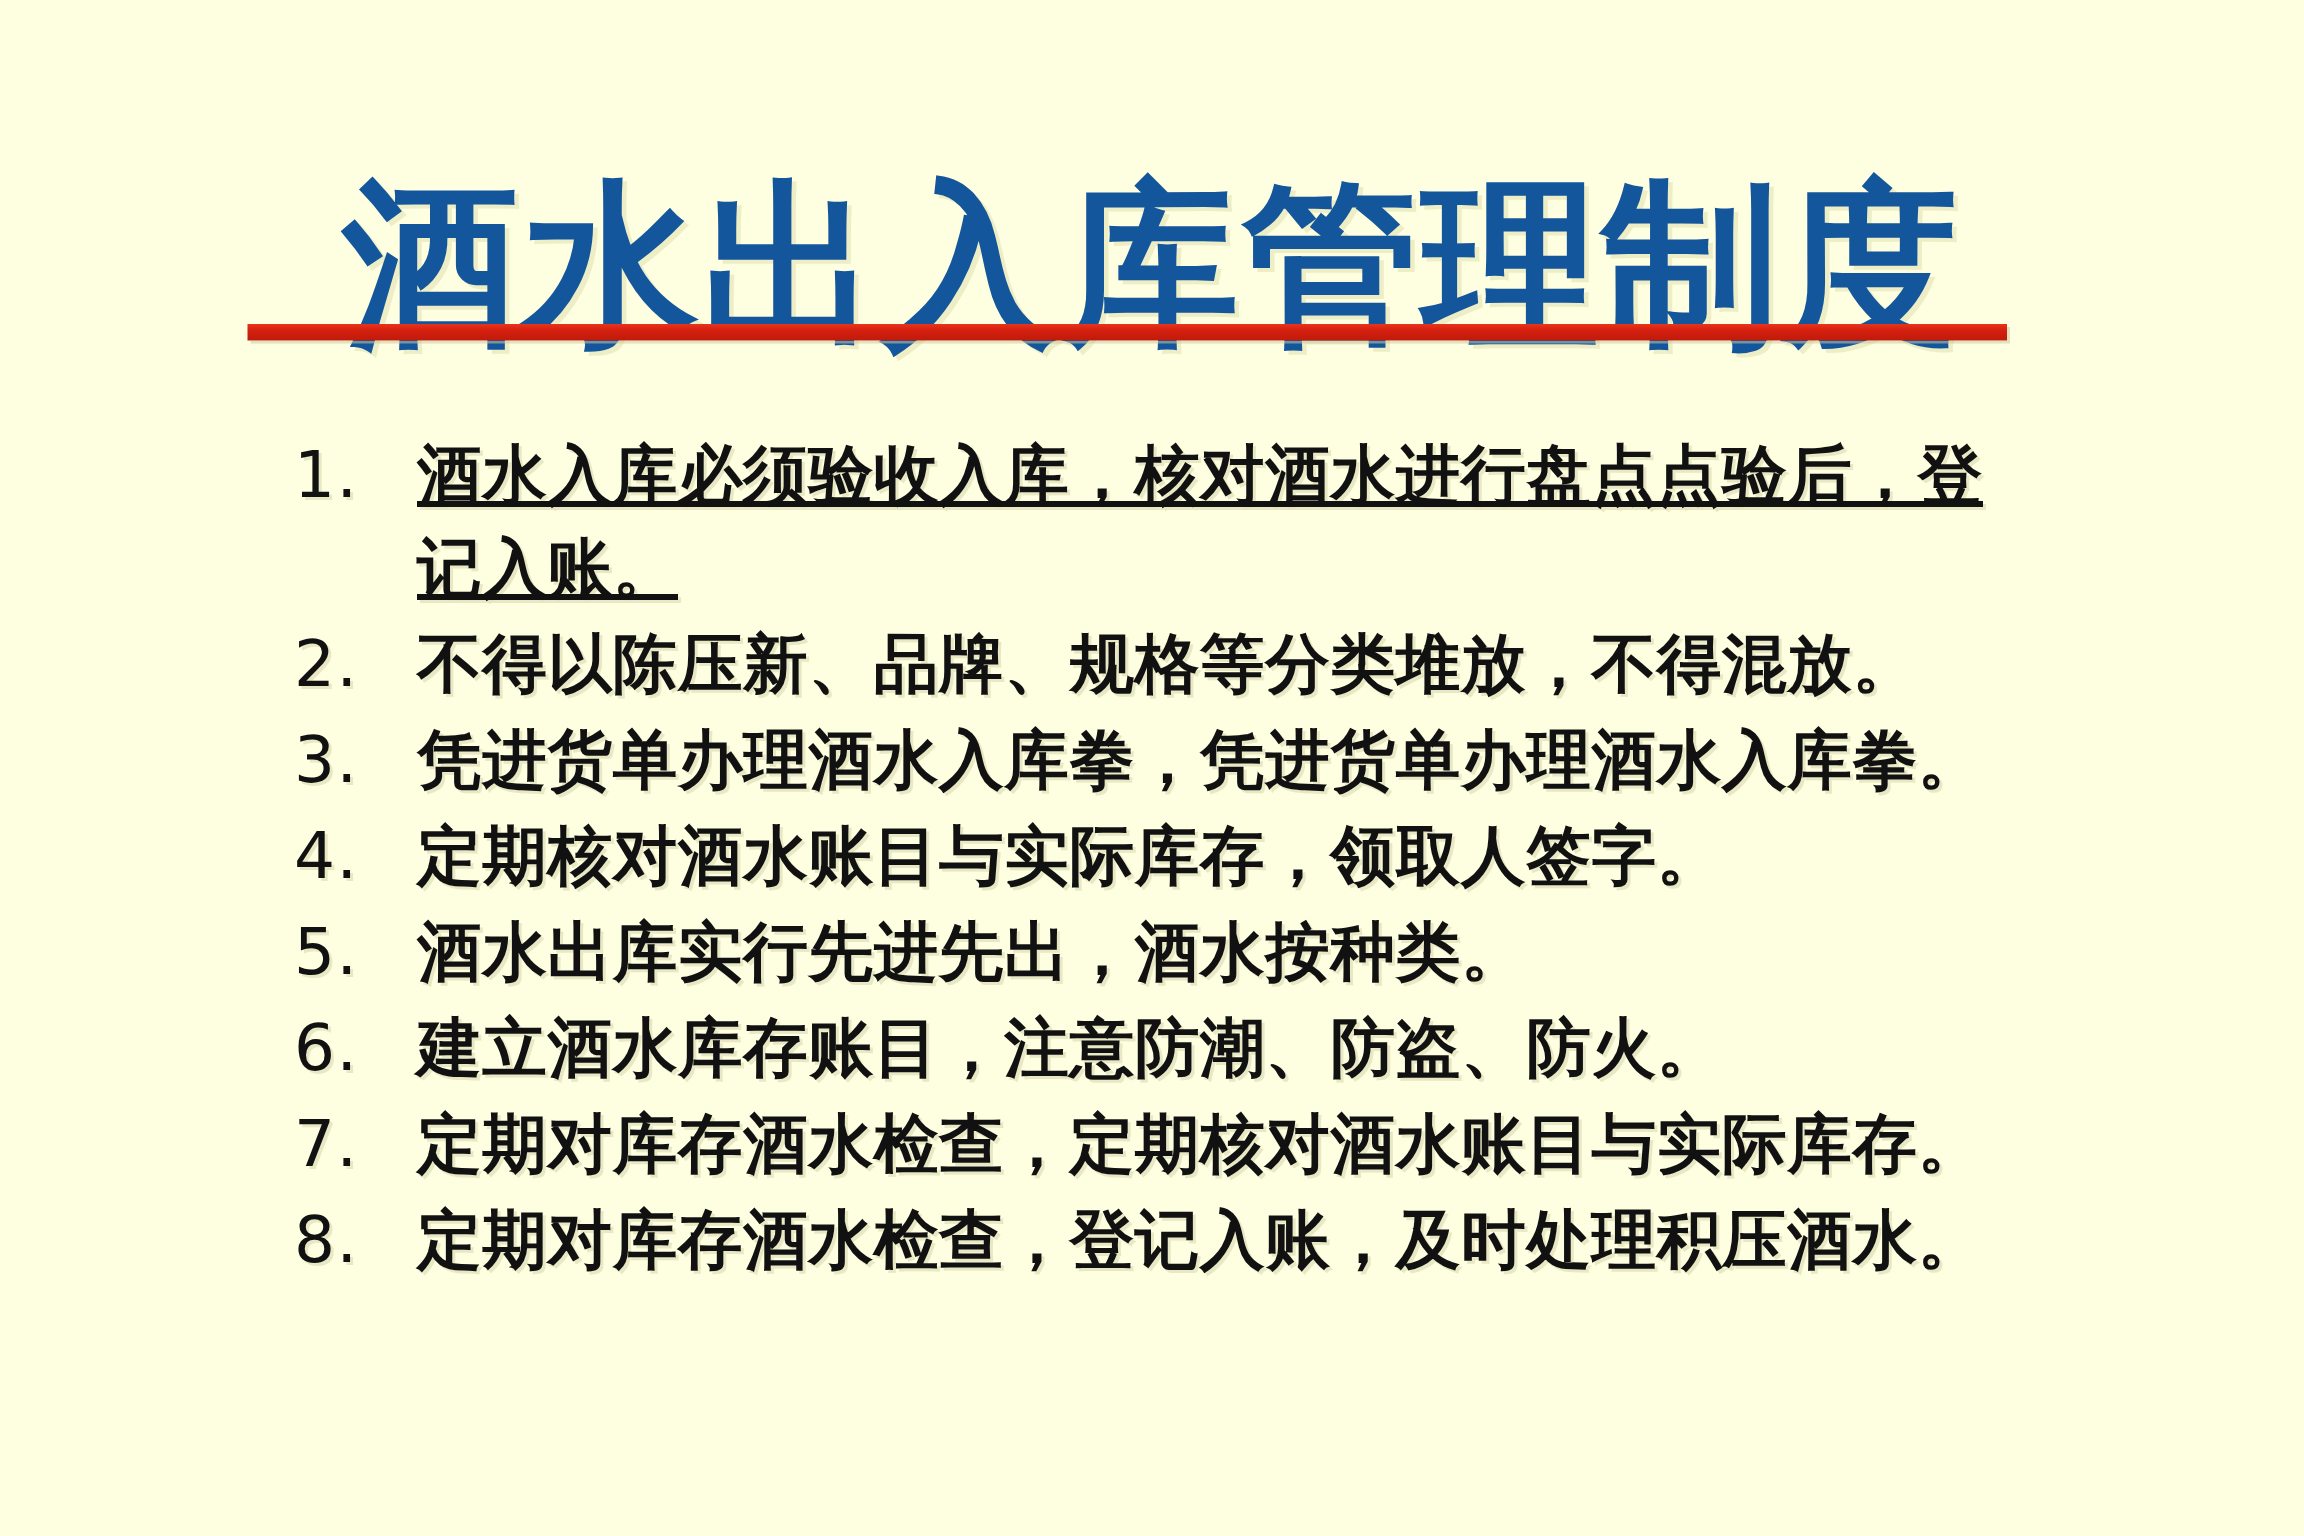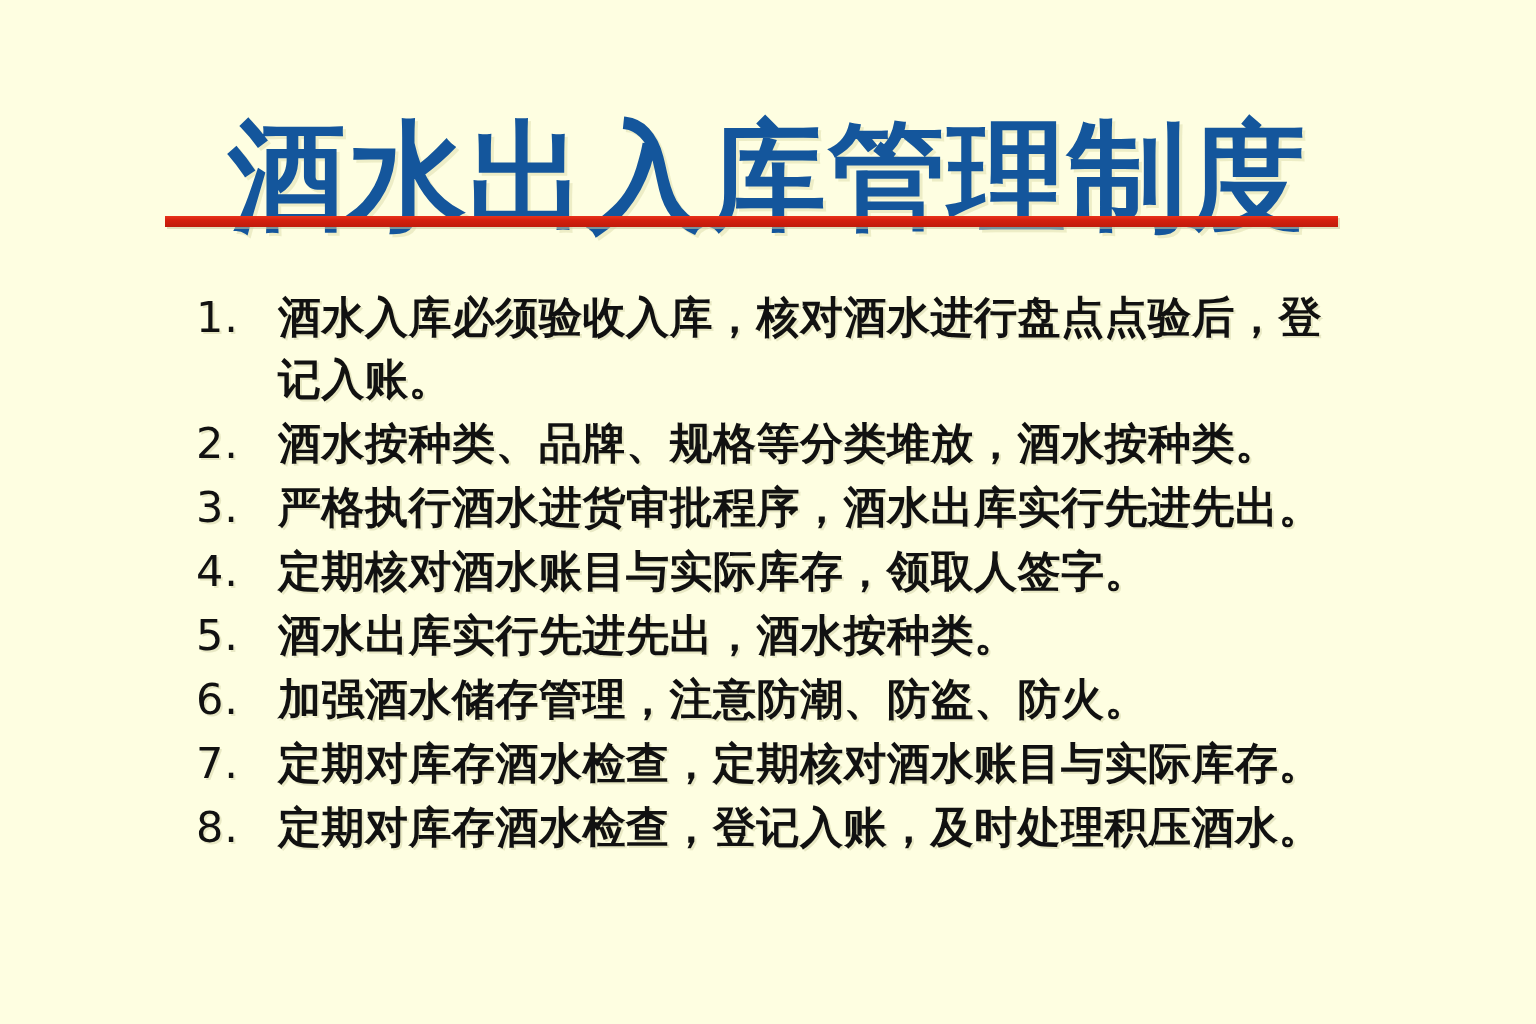--- a/index.html
+++ b/index.html
@@ -94,20 +94,21 @@
   }
 
   .rule-text {
     flex: 1 1 auto;
     letter-spacing: 0.5px;
   }
 
   
   .rule--wrap .rule-text {
     max-width: 1060px;
+    text-decoration: underline;
   }
 </style>
 </head>
 <body>
 
 <div class="poster">
 
   <div class="title-block">
     <h1 class="title">酒水出入库管理制度</h1>
   </div>
@@ -118,41 +119,41 @@
 
   <ol class="rules">
 
     <li class="rule rule--wrap">
       <span class="rule-num">1.</span>
       <span class="rule-text">酒水入库必须验收入库，核对酒水进行盘点点验后，登记入账。</span>
     </li>
 
     <li class="rule">
       <span class="rule-num">2.</span>
-      <span class="rule-text">酒水按种类、品牌、规格等分类堆放，酒水按种类。</span>
+      <span class="rule-text">不得以陈压新、品牌、规格等分类堆放，不得混放。</span>
     </li>
 
     <li class="rule">
       <span class="rule-num">3.</span>
-      <span class="rule-text">严格执行酒水进货审批程序，酒水出库实行先进先出。</span>
+      <span class="rule-text">凭进货单办理酒水入库拳，凭进货单办理酒水入库拳。</span>
     </li>
 
     <li class="rule">
       <span class="rule-num">4.</span>
       <span class="rule-text">定期核对酒水账目与实际库存，领取人签字。</span>
     </li>
 
     <li class="rule">
       <span class="rule-num">5.</span>
       <span class="rule-text">酒水出库实行先进先出，酒水按种类。</span>
     </li>
 
     <li class="rule">
       <span class="rule-num">6.</span>
-      <span class="rule-text">加强酒水储存管理，注意防潮、防盗、防火。</span>
+      <span class="rule-text">建立酒水库存账目，注意防潮、防盗、防火。</span>
     </li>
 
     <li class="rule">
       <span class="rule-num">7.</span>
       <span class="rule-text">定期对库存酒水检查，定期核对酒水账目与实际库存。</span>
     </li>
 
     <li class="rule">
       <span class="rule-num">8.</span>
       <span class="rule-text">定期对库存酒水检查，登记入账，及时处理积压酒水。</span>

